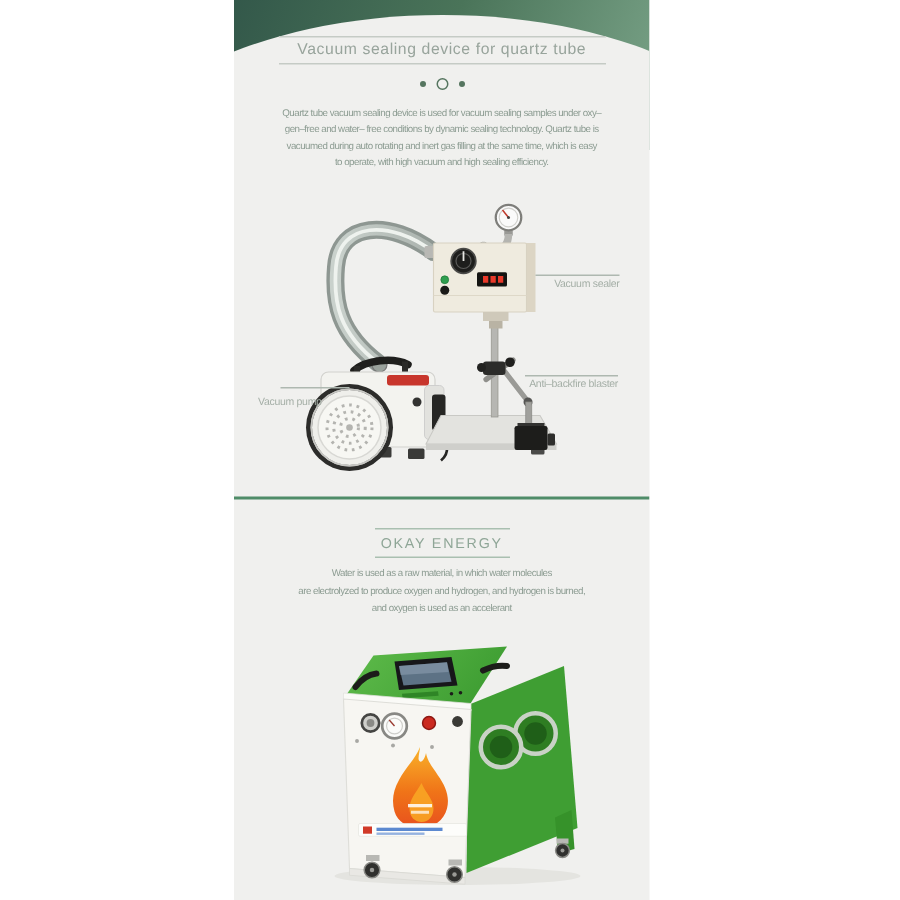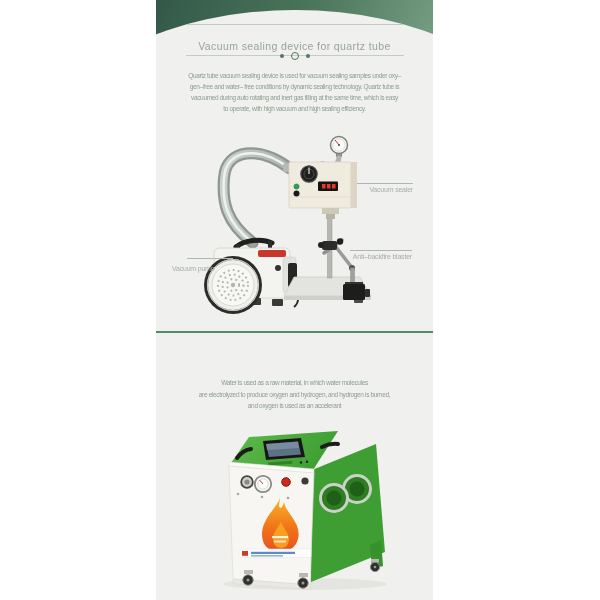--- a/index.html
+++ b/index.html
@@ -7,21 +7,21 @@
         font-family:"Liberation Sans","DejaVu Sans",sans-serif;}
   .strip{position:absolute;left:156px;top:0;width:277px;height:600px;background:#f0f0ee;overflow:hidden;}
 
   
   .header{position:absolute;top:0;left:0;width:277px;height:100px;overflow:hidden;
           background:linear-gradient(112deg,#33584a 0%,#4a7459 48%,#7ba489 100%);}
   .header .arc{position:absolute;left:50%;top:10px;transform:translateX(-50%);
           width:462px;height:242px;border-radius:50%;background:#f0f0ee;}
   .title-wrap{position:absolute;top:24px;left:0;right:0;z-index:2;}
   .title-box{width:218px;margin:0 auto;border-top:1px solid #c5cbc5;border-bottom:1px solid #c5cbc5;
-          padding:15px 0 3px;text-align:center;font-size:10.5px;letter-spacing:.4px;color:#98a49c;}
+          padding:2px 0 3px;text-align:center;font-size:10.5px;letter-spacing:.4px;color:#98a49c;}
   .dots{position:absolute;top:52px;left:0;right:0;z-index:2;display:flex;justify-content:center;
           align-items:center;gap:7px;}
   .dot{width:4px;height:4px;border-radius:50%;background:#55755f;}
   .dot.open{width:6px;height:6px;background:transparent;border:1.3px solid #55755f;}
 
   
   .desc{position:absolute;left:0;right:0;text-align:center;font-size:6.5px;letter-spacing:-0.35px;
         line-height:11px;color:#8c9c92;}
   .desc div{white-space:nowrap;}
   .desc1{top:70px;}
@@ -170,20 +170,23 @@
       <div class="leader lbl-sealer-line"></div>
       <div class="fig-label lbl-sealer">Vacuum sealer</div>
       <div class="leader lbl-blaster-line"></div>
       <div class="fig-label lbl-blaster">Anti–backfire blaster</div>
       <div class="leader lbl-pump-line"></div>
       <div class="fig-label lbl-pump">Vacuum pump</div>
     </div>
 
     <div class="divider"></div>
 
+    <div class="s2-title-wrap">
+      <div class="s2-title-box">OKAY ENERGY</div>
+    </div>
     <div class="desc desc2">
       <div>Water is used as a raw material, in which water molecules</div>
       <div>are electrolyzed to produce oxygen and hydrogen, and hydrogen is burned,</div>
       <div>and oxygen is used as an accelerant</div>
     </div>
 
     <div class="figure2">
       <svg width="277" height="170" viewBox="156 425 277 170">
         <defs>
           <linearGradient id="gTop" x1="0" y1="0" x2="1" y2="0.3">

